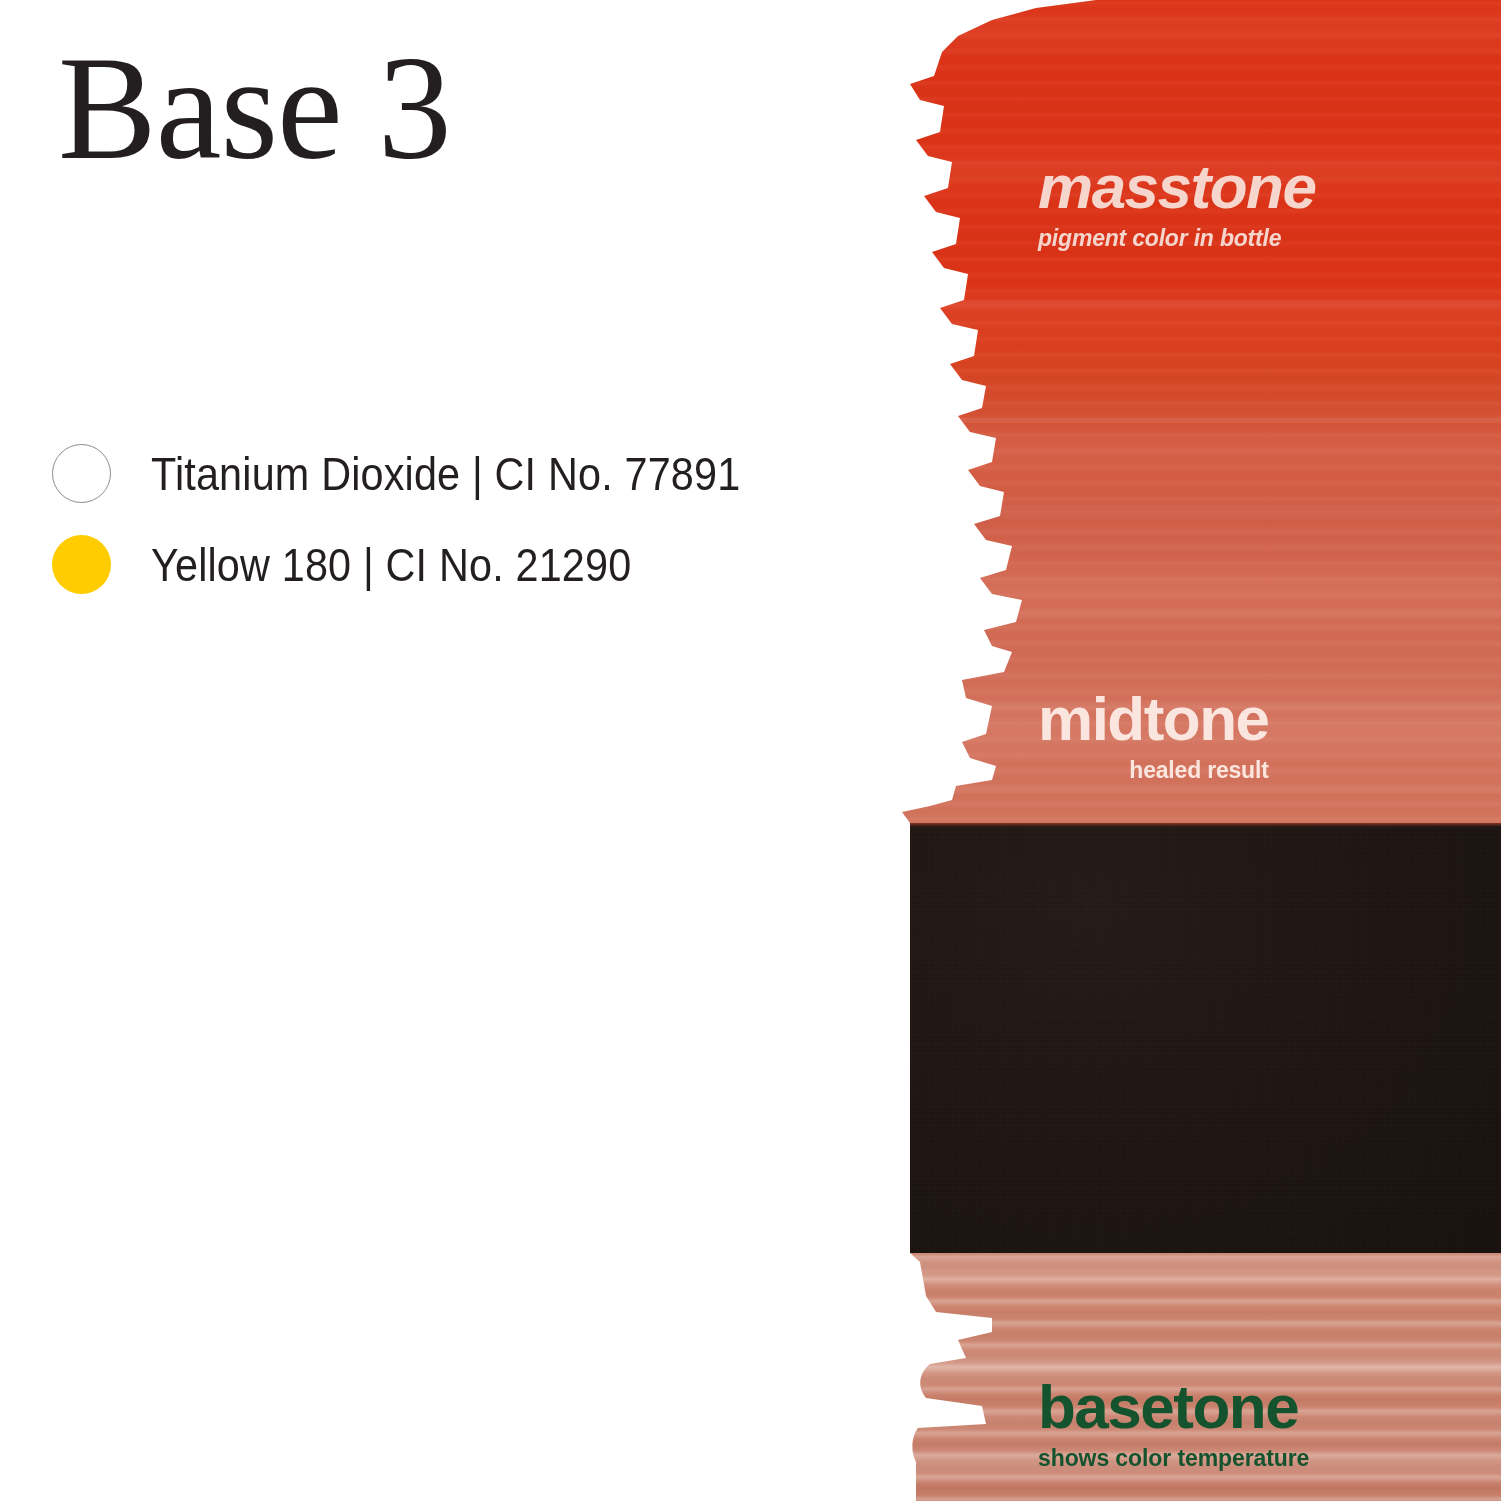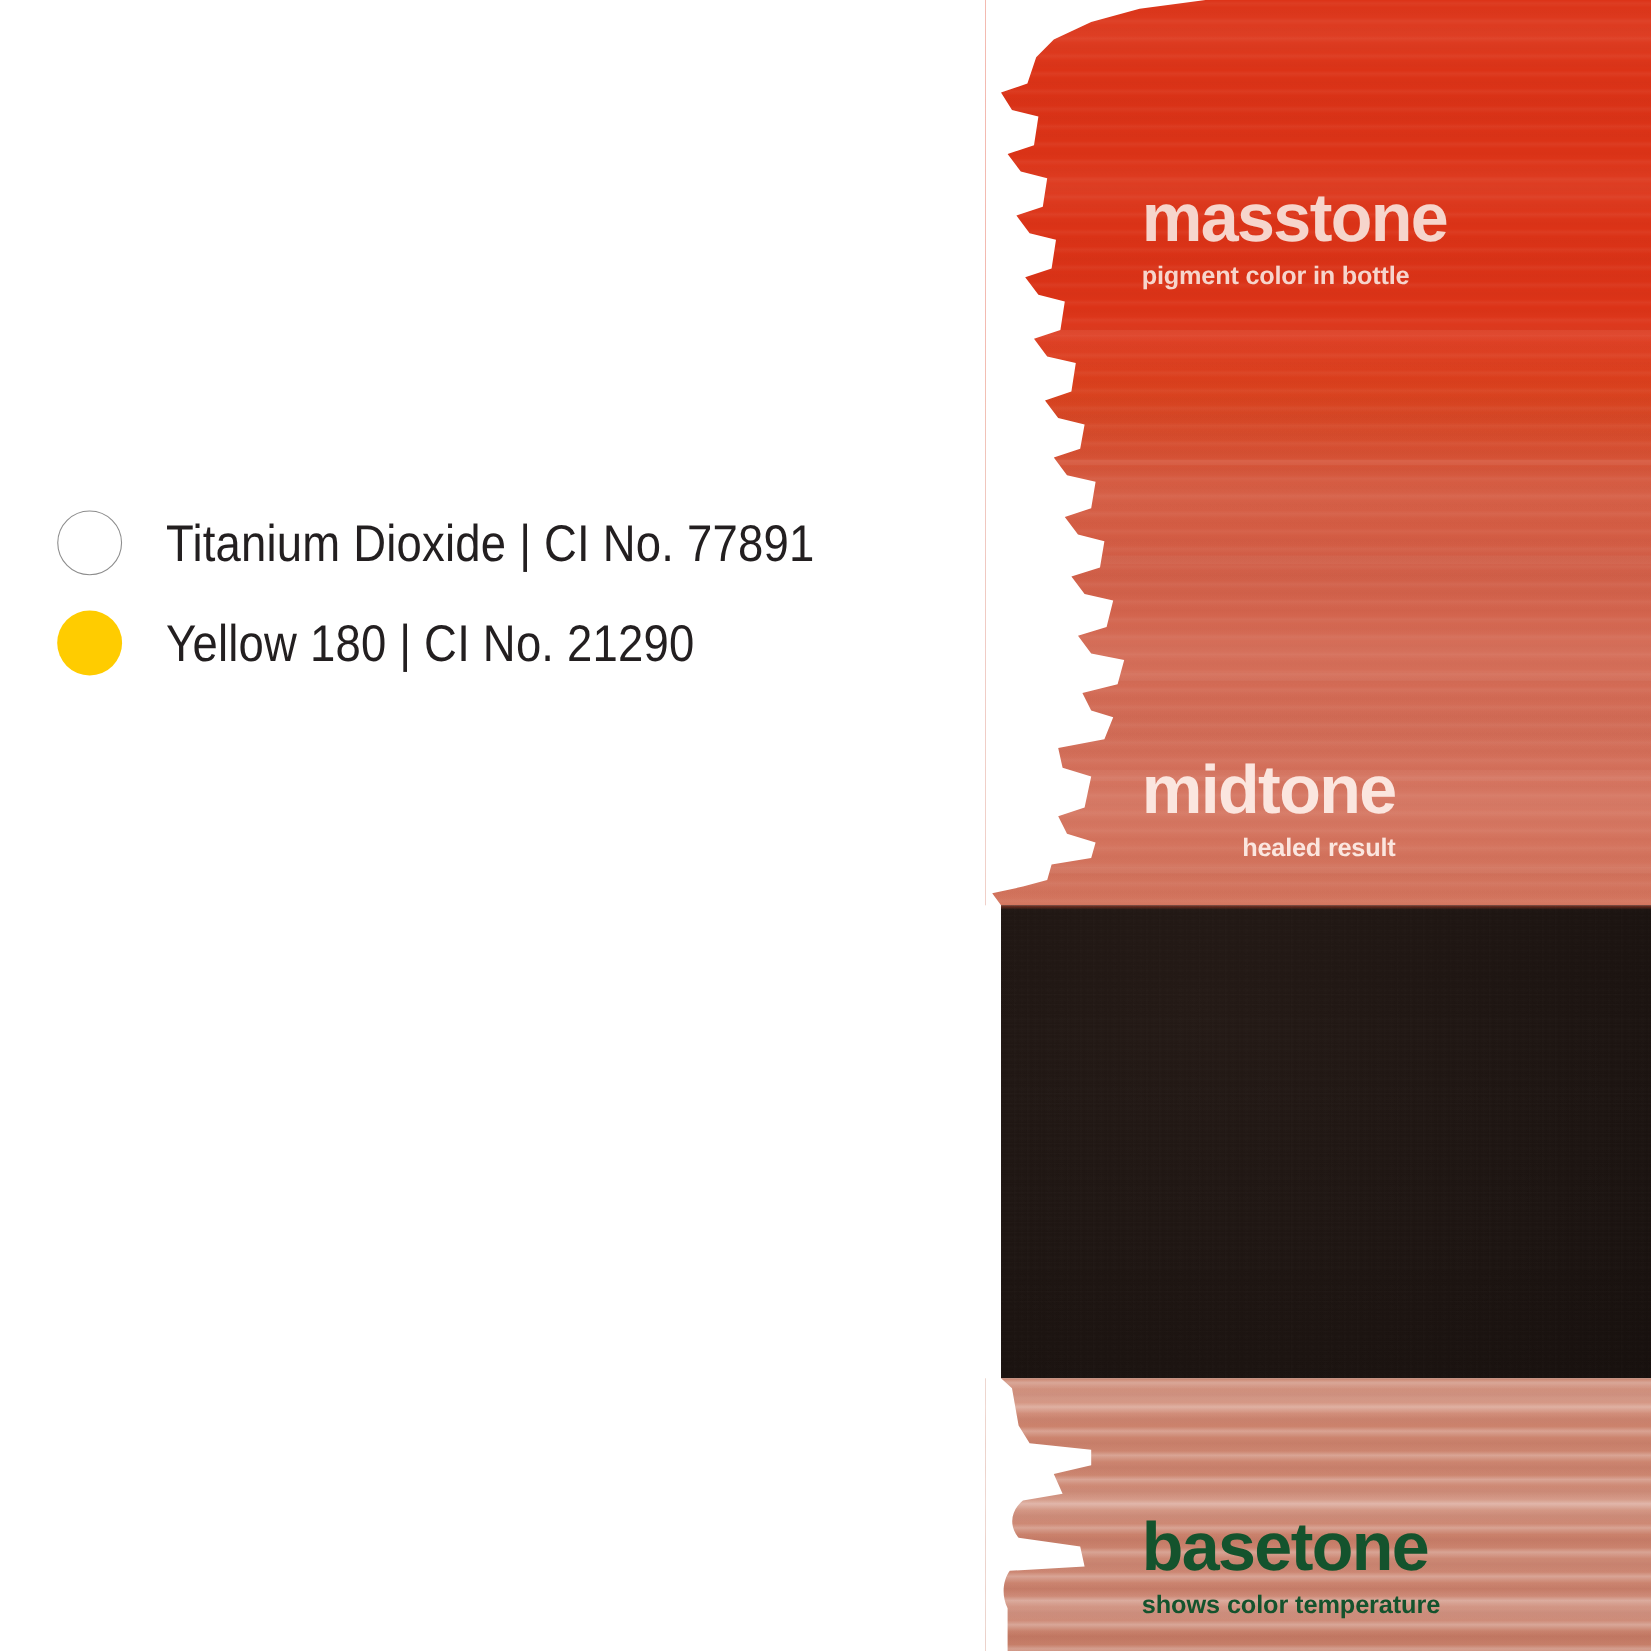--- a/index.html
+++ b/index.html
@@ -31,21 +31,21 @@
     font-family:"Liberation Serif", serif;
     font-size:148px;
     line-height:1.0;
     letter-spacing:-1px;
     color:#231f20;
     white-space:nowrap;
   }
 
   .pigment-list {
     position:absolute;
-    left:52px; top:448px;
+    left:52px; top:428px;
     width:820px;
   }
   .pigment-row {
     display:flex;
     align-items:center;
     height:91px;
   }
   .swatch-dot {
     width:59px; height:59px;
     border-radius:50%;
@@ -198,40 +198,41 @@
   .label-sub {
     font-family:"Liberation Sans", sans-serif;
     font-weight:bold;
     font-size:23px;
     line-height:1.0;
     letter-spacing:-0.2px;
     margin-top:9px;
     white-space:nowrap;
   }
 
-  #lbl-masstone { top:168px; }
+  #lbl-masstone { top:156px;font-style:italic; }
   #lbl-masstone .label-title,
   #lbl-masstone .label-sub { color:#f6d5cc; }
 
   #lbl-midtone  { top:688px;text-align:right; }
   #lbl-midtone .label-title,
   #lbl-midtone .label-sub { color:#fbe6df; }
 
   #lbl-basetone { top:1376px; }
   #lbl-basetone .label-title,
   #lbl-basetone .label-sub { color:#14532d; }
   #lbl-basetone .label-sub { letter-spacing:-0.1px; }
 </style>
 </head>
 <body>
 
 <div id="canvas">
 
   <div class="left-col">
 
+    <div class="page-title">Base 3</div>
 
     <div class="pigment-list">
 
       <div class="pigment-row">
         <span class="swatch-dot outlined"></span>
         <span class="pigment-label">Titanium Dioxide | CI No. 77891</span>
       </div>
 
 
 

